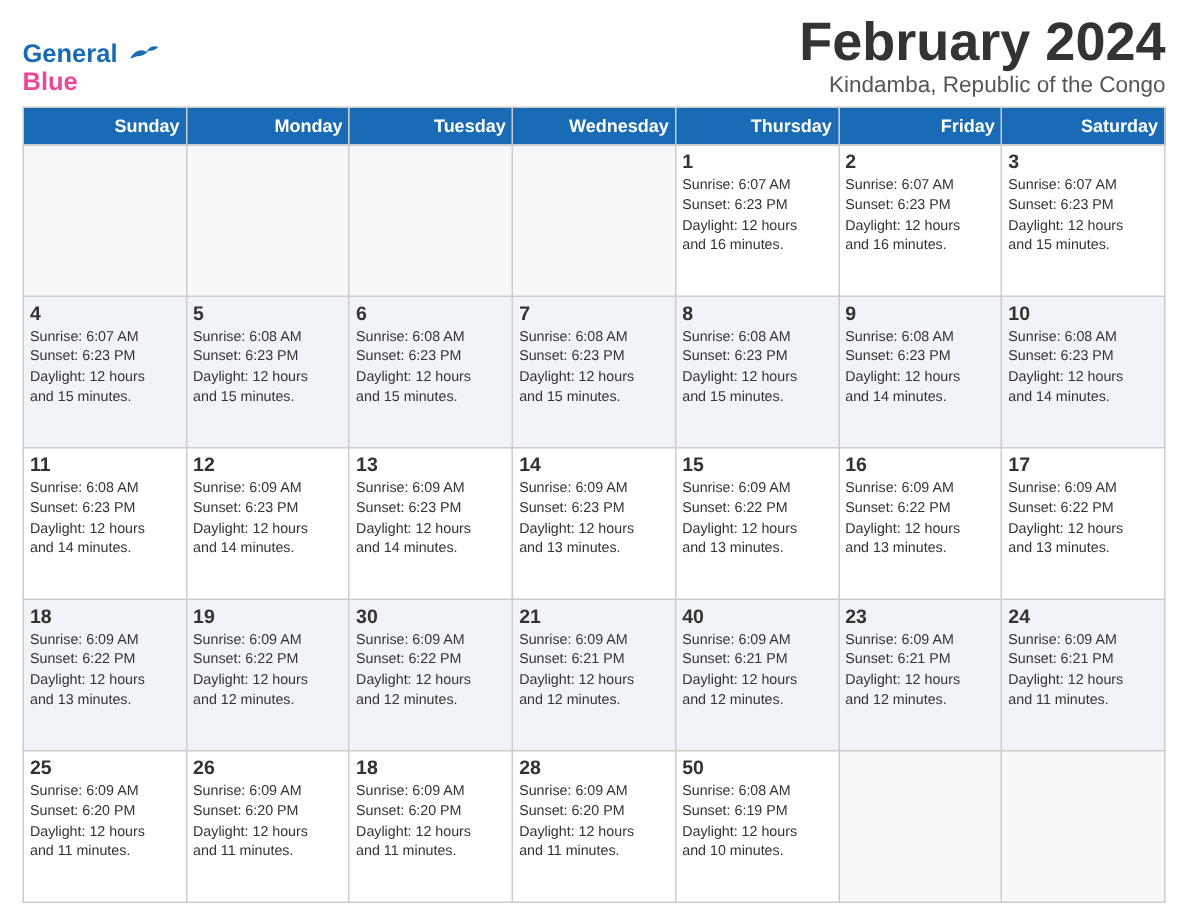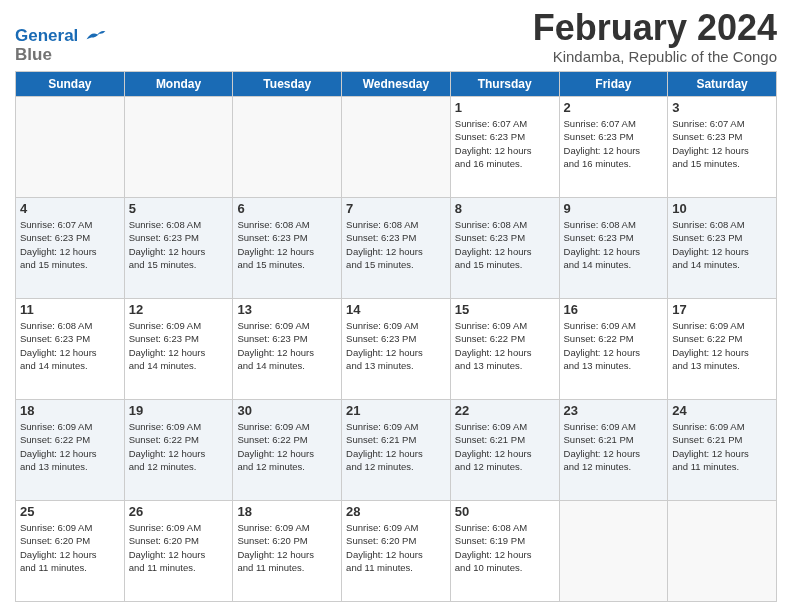--- a/index.html
+++ b/index.html
@@ -57,21 +57,21 @@
       border-collapse: collapse;
       flex: 1;
       table-layout: fixed;
     }
     .cal-table th {
       background-color: #1a6bb5;
       color: #fff;
       font-size: 12px;
       font-weight: bold;
       padding: 5px 4px;
-      text-align: center;
+      text-align: right;
       border: 1px solid #ccc;
     }
     .cal-table td {
       border: 1px solid #ccc;
       vertical-align: top;
       padding: 3px 4px;
       font-size: 10px;
       background: #fff;
       width: 14.28%;
       height: 82px;
@@ -101,21 +101,21 @@
 <div class="page">
   <div class="header">
     <div class="logo">
       <div>
         <div style="font-size:17px;font-weight:bold;color:#333;line-height:1.15;">
           <span style="color:#1a6bb5;">General</span>
           <svg class="logo-icon" viewBox="0 0 28 20" style="display:inline-block;vertical-align:middle;width:22px;height:16px;">
             <path d="M2 14 Q8 4 16 8 Q20 2 26 4 Q22 8 18 7 Q14 12 8 12 Z" fill="#1a6bb5"></path>
           </svg>
         </div>
-        <div style="font-size:17px;font-weight:bold;color:#737373;line-height:1.15;">Blue</div>
+        <div style="font-size:17px;font-weight:bold;color:#ec4899;line-height:1.15;">Blue</div>
       </div>
     </div>
     <div class="title-section">
       <div class="month-year">February 2024</div>
       <div class="location">Kindamba, Republic of the Congo</div>
     </div>
   </div>
 
   <div class="calendar">
     <table class="cal-table">
@@ -283,21 +283,21 @@
 and 12 minutes.</div>
             </td>
             <td>
               <span class="day-num">21</span>
               <div class="day-info" style="white-space: pre-line;">Sunrise: 6:09 AM
 Sunset: 6:21 PM
 Daylight: 12 hours
 and 12 minutes.</div>
             </td>
             <td>
-              <span class="day-num">22</span>
+              <span class="day-num">40</span>
               <div class="day-info" style="white-space: pre-line;">Sunrise: 6:09 AM
 Sunset: 6:21 PM
 Daylight: 12 hours
 and 12 minutes.</div>
             </td>
             <td>
               <span class="day-num">23</span>
               <div class="day-info" style="white-space: pre-line;">Sunrise: 6:09 AM
 Sunset: 6:21 PM
 Daylight: 12 hours

